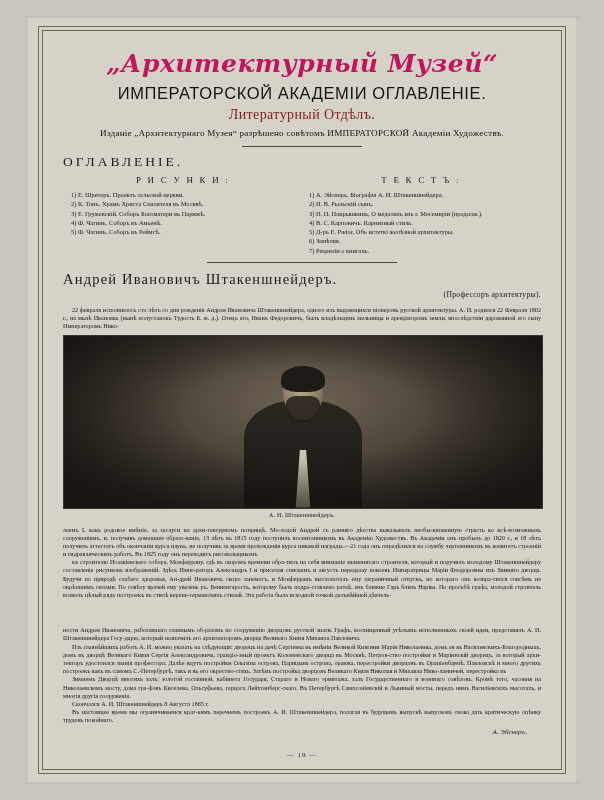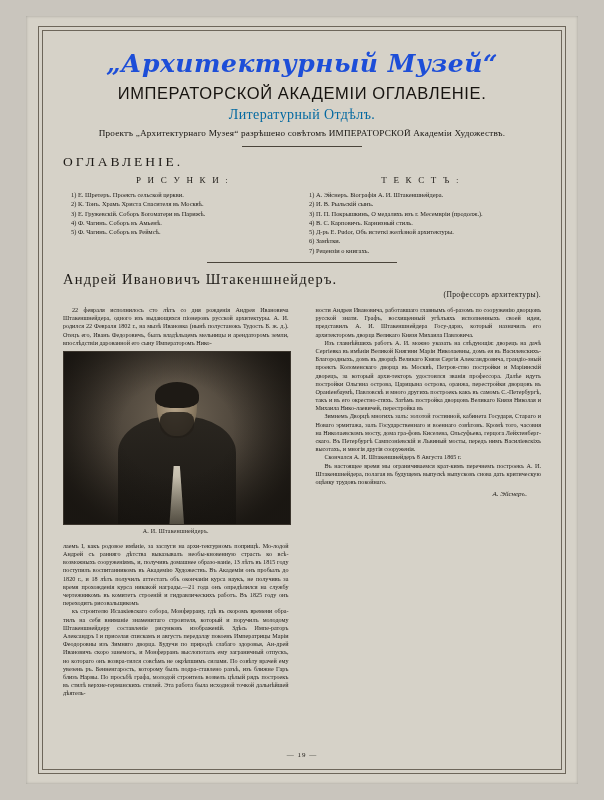--- a/index.html
+++ b/index.html
@@ -52,35 +52,35 @@
   }
 
   
   .masthead { text-align: center; }
   .title-main {
     font-family: "DejaVu Serif", serif;
     font-style: italic;
     font-weight: bold;
     font-size: 25px;
     letter-spacing: 0.5px;
-    color: #1d4ed8;
+    color: #be185d;
     margin-bottom: 6px;
   }
   .title-sub1 {
     font-family: "Liberation Sans", sans-serif;
     font-size: 16.5px;
     letter-spacing: 0.6px;
     color: #16130f;
     margin-bottom: 4px;
   }
   .title-sub2 {
     font-family: "Liberation Serif", serif;
     font-size: 14px;
     letter-spacing: 0.4px;
-    color: #0369a1;
+    color: #7f1d1d;
     margin-bottom: 5px;
   }
   .title-note {
     font-family: "Liberation Serif", serif;
     font-size: 9.2px;
     letter-spacing: 0.2px;
     color: #16130f;
     margin-bottom: 8px;
   }
   .rule-short {
@@ -137,20 +137,21 @@
   }
 
   
   .cols {
     display: flex;
     gap: 27px;
     font-size: 6.15px;
     line-height: 1.33;
     text-align: justify;
     hyphens: auto;
+    flex-direction: column;
   }
   .col { flex: 1 1 50%; position: relative; }
   .col p { margin: 0 0 0 0; text-indent: 9px; }
   .col p.cont { text-indent: 0; }
 
   
   .photo-wrap {
     float: left;
     width: 100%;
     margin: 4px 0 3px 0;
@@ -250,21 +251,21 @@
   <div class="sheet">
     <div class="frame">
       <div class="frame-inner"></div>
 
       <div class="content">
 
         <div class="masthead">
           <div class="title-main">„Архитектурный Музей“</div>
           <div class="title-sub1">ИМПЕРАТОРСКОЙ АКАДЕМІИ ОГЛАВЛЕНІЕ.</div>
           <div class="title-sub2">Литературный Отдѣлъ.</div>
-          <div class="title-note">Проектъ „Архитектурнаго Музея“ разрѣшено совѣтомъ ИМПЕРАТОРСКОЙ Академіи Художествъ.</div>
+          <div class="title-note">Изданіе „Архитектурнаго Музея“ разрѣшено совѣтомъ ИМПЕРАТОРСКОЙ Академіи Художествъ.</div>
           <div class="rule-short"></div>
         </div>
 
         <div class="toc-title">ОГЛАВЛЕНІЕ.</div>
 
         <div class="toc">
           <div class="toc-col">
             <div class="toc-head">Р И С У Н К И :</div>
             <div class="toc-item">1) Е. Шретеръ. Проектъ сельской церкви.</div>
             <div class="toc-item">2) К. Тонъ. Храмъ Христа Спасителя въ Москвѣ.</div>

